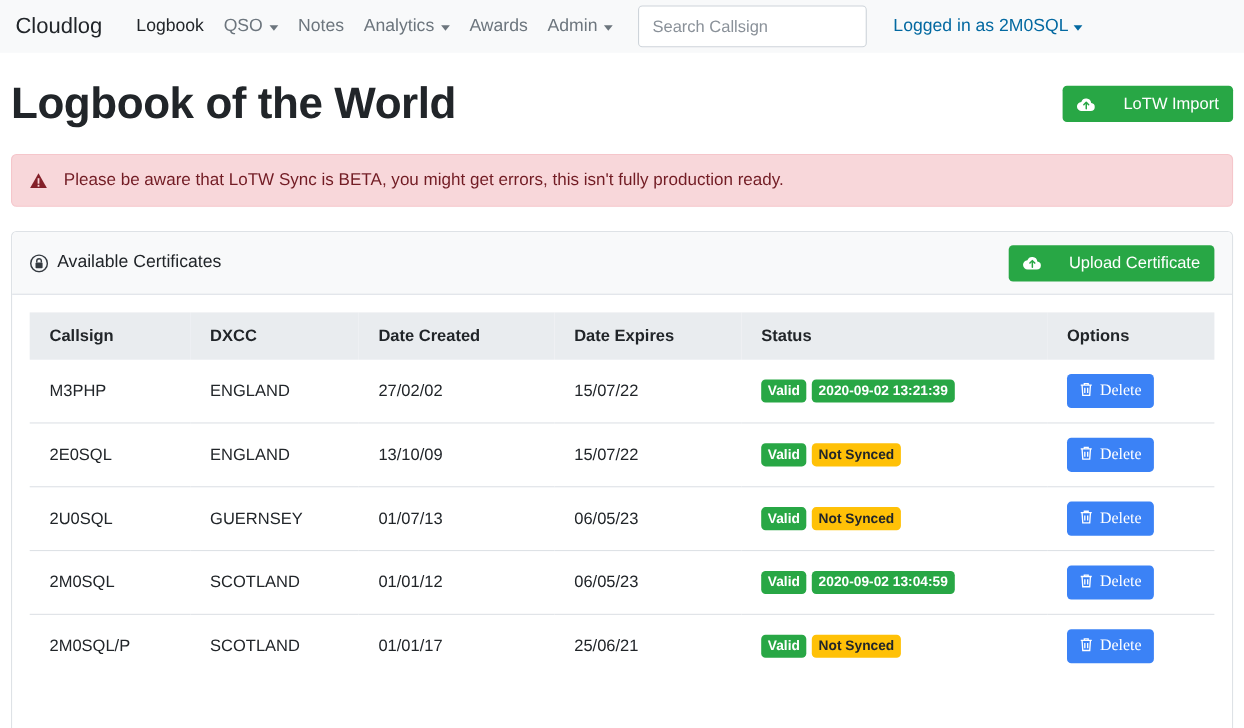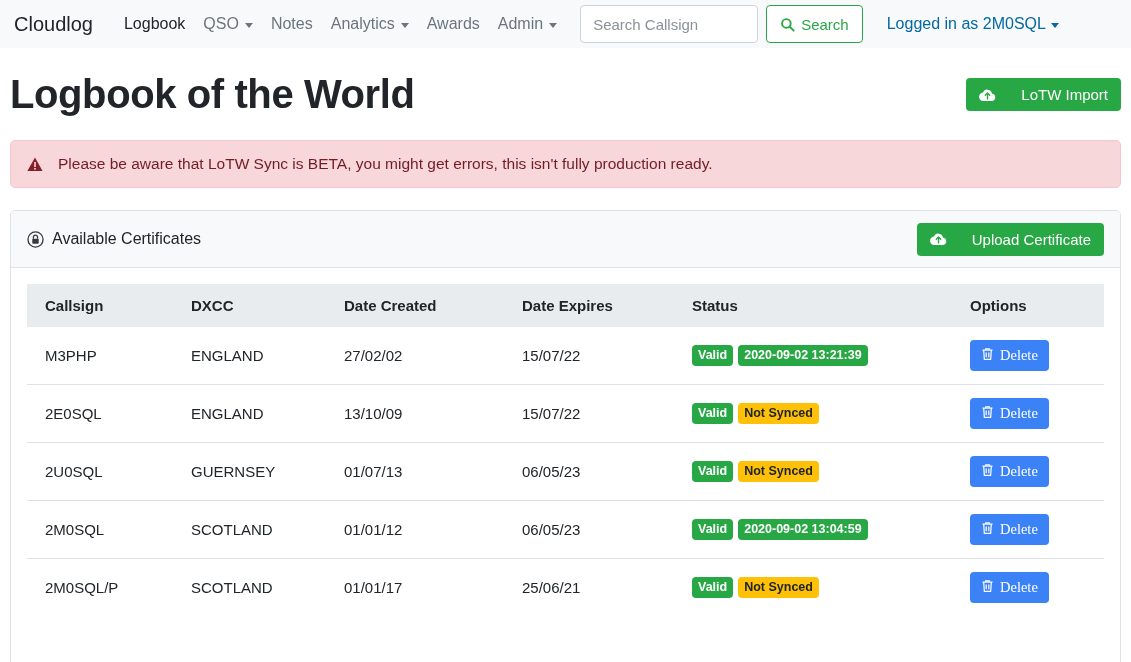--- a/index.html
+++ b/index.html
@@ -43,21 +43,21 @@
     border-left: 4px solid transparent;
     border-right: 4px solid transparent;
     border-top: 5px solid currentColor;
     display: inline-block;
     margin-left: 2px;
     position: relative;
     top: 1px;
   }
   .search-wrap { display: flex; align-items: center; margin-left: 14px; gap: 8px; }
   .search-input {
-    width: 178px; height: 38px;
+    width: 208px; height: 38px;
     border: 1px solid #ced4da;
     border-radius: 4px;
     padding: 0 12px;
     font-size: 15px;
     font-family: "Liberation Sans", sans-serif;
     color: #495057;
     background: #fff;
     outline: none;
   }
   .search-input::placeholder { color: #8a9199; }
@@ -226,29 +226,20 @@
         <span>Awards</span>
       </div>
       <div class="nav-link">
         <span>Admin</span>
         <span class="caret"></span>
       </div>
     </div>
 
   <div class="search-wrap">
     <input class="search-input" type="text" placeholder="Search Callsign" style="">
-    <button class="btn-search">
-      <span>
-        <svg width="15" height="15" viewBox="0 0 16 16" fill="none" stroke="#28a745" stroke-width="2">
-          <circle cx="6.8" cy="6.8" r="4.6"></circle>
-          <line x1="10.4" y1="10.4" x2="14.6" y2="14.6" stroke-linecap="round"></line>
-        </svg>
-      </span>
-      <span>Search</span>
-    </button>
   </div>
 
   <div class="user-link">
     <span>Logged in as 2M0SQL</span>
     <span class="caret"></span>
   </div>
 </div>
 
 <div class="page">
 

